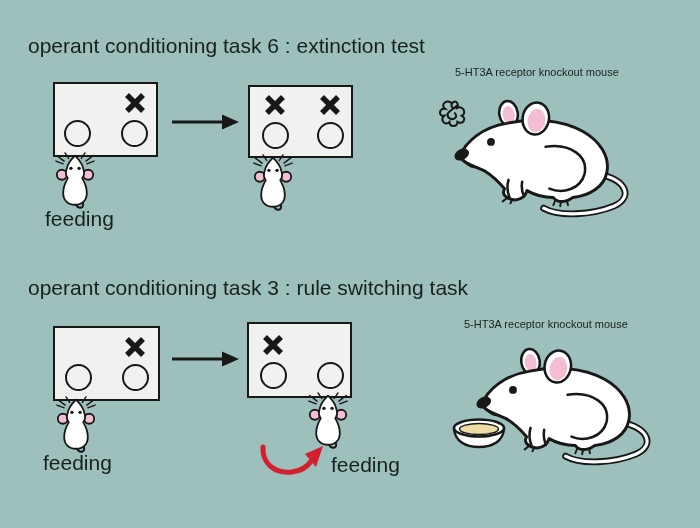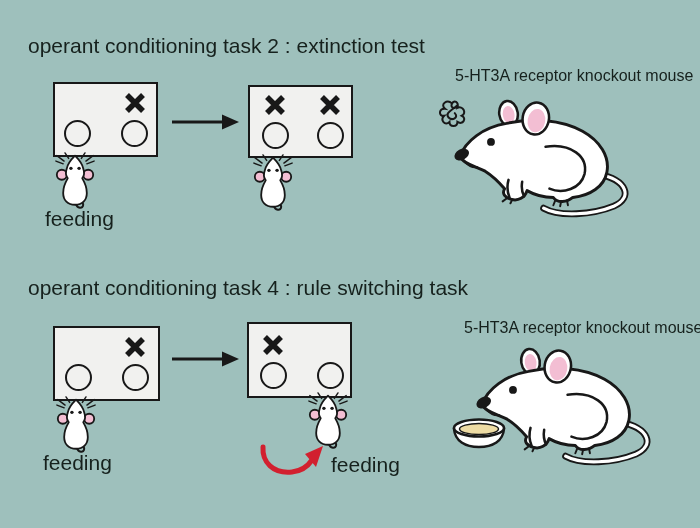--- a/index.html
+++ b/index.html
@@ -4,21 +4,21 @@
 <style>
   html,body{margin:0;padding:0;}
   .canvas{
     position:relative;width:700px;height:528px;overflow:hidden;
     background:var(--c-background,#9ec0bc);
     font-family:"Liberation Sans","DejaVu Sans",sans-serif;
     color:var(--c-text,#16211d);
   }
   .abs{position:absolute;}
   .title{font-size:21px;line-height:1.15;letter-spacing:0;white-space:nowrap;}
-  .caption{font-size:16px;line-height:1.2;white-space:nowrap;}
+  .caption{font-size:11px;line-height:1.2;white-space:nowrap;}
   .feeding{font-size:21px;line-height:1.2;white-space:nowrap;}
   .obox{
     background:var(--c-box,#f1f1ef);
     border:2.5px solid var(--c-line,#181818);
     box-sizing:border-box;
   }
   .hole{
     position:absolute;width:27px;height:27px;border-radius:50%;
     border:2.5px solid var(--c-line,#181818);box-sizing:border-box;
     background:transparent;
@@ -76,21 +76,21 @@
 
     <g id="x-mark">
       <path class="s-ink nofill" stroke-width="5.5" stroke-linecap="butt" d="M4,4 L20,20 M20,4 L4,20"></path>
     </g>
   </defs>
 </svg>
 
 <div class="canvas">
 
   <section>
-    <div class="abs title" style="left:28px;top:34px">operant conditioning task 2 : extinction test</div>
+    <div class="abs title" style="left:28px;top:34px">operant conditioning task 6 : extinction test</div>
 
     <div class="abs obox" style="left:53px;top:82px;width:105px;height:75px">
       <svg class="abs" style="left:68px;top:7px" width="24" height="24" viewBox="0 0 24 24">
           <use href="#x-mark"></use>
         </svg>
       <div class="hole" style="left:9px;top:36px"></div>
       <div class="hole" style="left:66px;top:36px"></div>
     </div>
     <svg class="abs" style="left:55px;top:152px" width="40" height="60" viewBox="0 0 44 66">
         <use href="#top-mouse"></use>
@@ -119,21 +119,21 @@
 
     <svg class="abs" style="left:438px;top:98px" width="30" height="32" viewBox="0 0 34 34">
       <path class="s-ink nofill" stroke-width="2.3" stroke-linecap="round" d="M16,5 C10,0 2,6 8,11 C1,10 0,20 7,19 C2,24 8,31 13,26 C13,32 22,32 22,26 C28,30 33,22 27,19 C33,16 28,7 22,10 C24,3 18,1 16,5 C13,10 20,12 21,8 C14,14 8,16 12,21 C16,25 24,21 19,16"></path>
     </svg>
     <svg class="abs" style="left:452px;top:94px" width="190" height="127" viewBox="0 0 195 130">
         <use href="#side-mouse"></use>
       </svg>
   </section>
 
   <section>
-    <div class="abs title" style="left:28px;top:276px">operant conditioning task 4 : rule switching task</div>
+    <div class="abs title" style="left:28px;top:276px">operant conditioning task 3 : rule switching task</div>
 
     <div class="abs obox" style="left:53px;top:326px;width:107px;height:75px">
       <svg class="abs" style="left:68px;top:7px" width="24" height="24" viewBox="0 0 24 24">
           <use href="#x-mark"></use>
         </svg>
       <div class="hole" style="left:9.5px;top:35.5px"></div>
       <div class="hole" style="left:66.5px;top:35.5px"></div>
     </div>
     <svg class="abs" style="left:56px;top:396px" width="40" height="60" viewBox="0 0 44 66">
         <use href="#top-mouse"></use>

